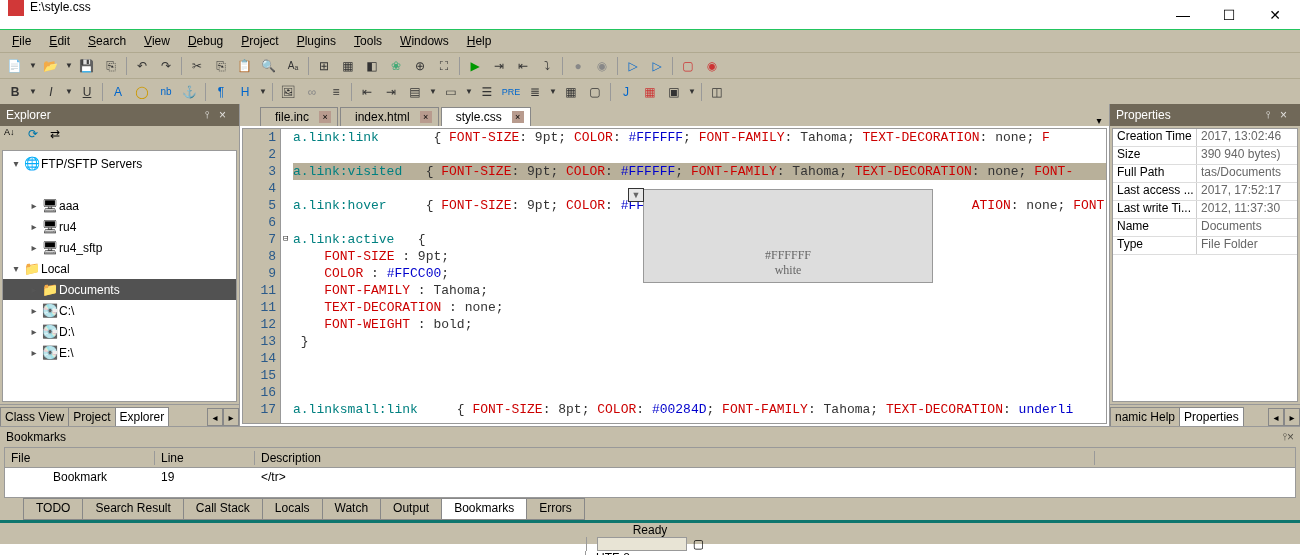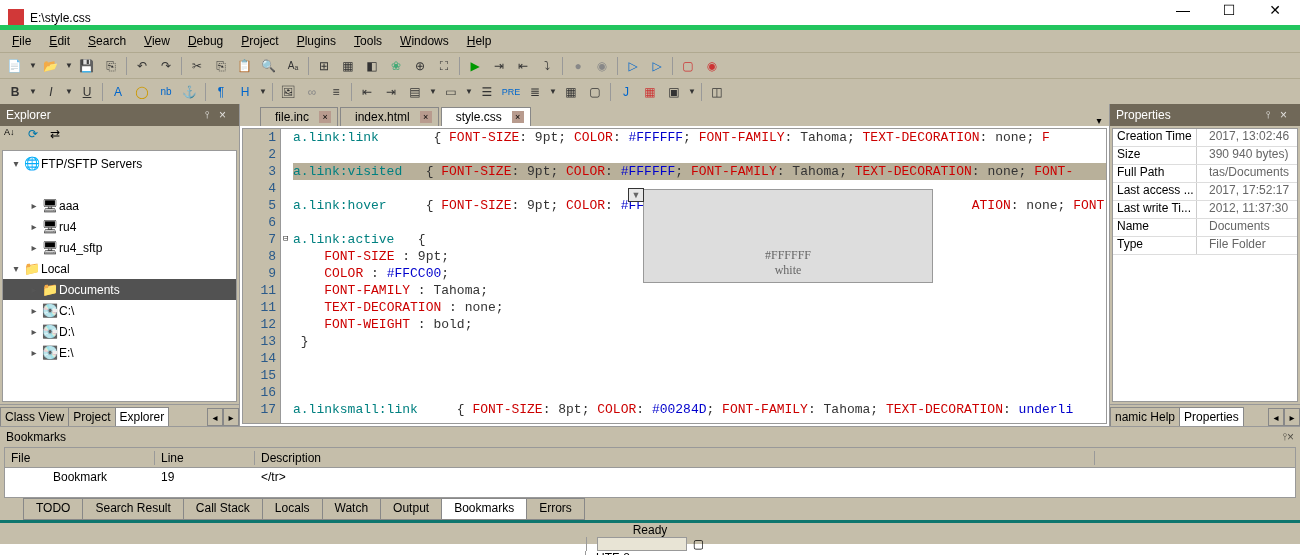--- a/index.html
+++ b/index.html
@@ -1,17 +1,17 @@
 <!DOCTYPE html>
 <html><head>
 <meta charset="utf-8">
 <style>
 * { box-sizing: border-box; margin: 0; padding: 0; }
 body { font-family: "Segoe UI", Tahoma, sans-serif; font-size: 12px; background: #fff; overflow: hidden; width: 1300px; height: 555px; }
-.titlebar { height: 30px; background: #fff; display: flex; align-items: flex-end; padding: 0 2px; border-bottom: 5px solid #22c55e; }
+.titlebar { height: 30px; background: #fff; display: flex; align-items: flex-start; padding: 0 2px; border-bottom: 1px solid #22c55e; }
 .titlebar .app-icon { width: 16px; height: 16px; background: #d13838; margin: 0 6px; display: inline-block; }
 .titlebar .title { flex: 1; font-size: 12px; }
 .titlebar .win-btn { width: 46px; height: 30px; display: flex; align-items: center; justify-content: center; font-size: 14px; cursor: pointer; }
 .menubar { height: 22px; background: #c5beaa; display: flex; align-items: center; padding: 0 4px; gap: 2px; }
 .menubar .menu-item { padding: 2px 8px; cursor: pointer; }
 .menubar .menu-item .ul { text-decoration: underline; }
 .toolbar { height: 26px; background: #c5beaa; display: flex; align-items: center; padding: 0 4px; gap: 2px; border-top: 1px solid #b0a990; }
 .toolbar .tb-btn { width: 22px; height: 22px; display: flex; align-items: center; justify-content: center; cursor: pointer; font-size: 12px; color: #333; }
 .toolbar .tb-sep { width: 1px; height: 18px; background: #999; margin: 0 2px; }
 .main { display: flex; height: 322px; }
@@ -49,21 +49,21 @@
 .code .line.hl { background: #b8b09a; }
 .c-sel { color: #008080; }
 .c-kw { color: #cc0000; }
 .c-hex { color: #0000cc; }
 .c-br { color: #333; }
 .tooltip-box { position: absolute; background: #ddd; border: 1px solid #999; text-align: center; font-family: "Segoe UI"; font-size: 12px; color: #666; }
 .tooltip-box .arrow-btn { position:absolute; top:-2px; left:-16px; width:16px;height:14px;background:#e8e8e8;border:1px solid #333;display:flex;align-items:center;justify-content:center;font-size:9px;}
 .props { width: 190px; }
 .props-body { flex: 1; background: #fff; border: 1px solid #999; margin: 2px; }
 .props-group { background: #c5beaa; padding: 2px 6px; font-size: 12px; }
-.props-row { display: flex; border-bottom: 1px solid #ddd; height: 18px; font-size: 12px; gap: 8px; }
+.props-row { display: flex; border-bottom: 1px solid #ddd; height: 18px; font-size: 12px; }
 .props-row .k { width: 84px; padding-left: 4px; border-right: 1px solid #ccc; overflow:hidden;white-space:nowrap;text-overflow:ellipsis;}
 .props-row .v { flex: 1; padding-left: 4px; color: #666; overflow:hidden;white-space:nowrap;}
 .bookmarks-panel { height: 94px; background: #c5beaa; display: flex; flex-direction: column; border-top: 1px solid #999; }
 .bk-header { height: 20px; display: flex; align-items: center; padding: 0 6px; background:#c5beaa; }
 .bk-header .spacer{flex:1;}
 .bk-table { flex: 1; background: #fff; border: 1px solid #999; margin: 0 4px; }
 .bk-table .hdr { display: flex; background: #c5beaa; border-bottom: 1px solid #999; height: 20px; align-items: center; }
 .bk-table .hdr .col { padding: 0 6px; border-right: 1px solid #999; }
 .bk-table .row { display: flex; height: 18px; align-items: center; }
 .bk-table .row .col { padding: 0 6px; }

